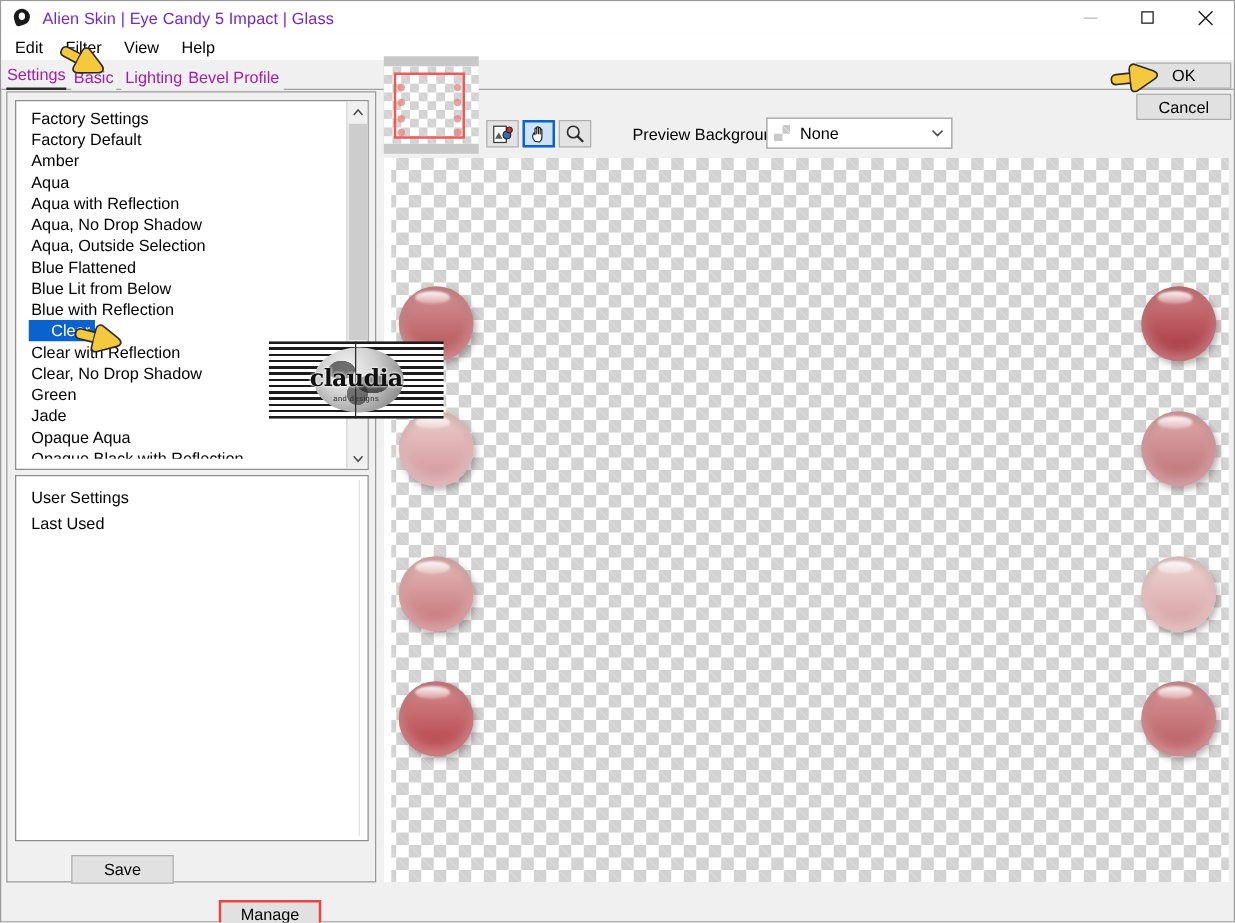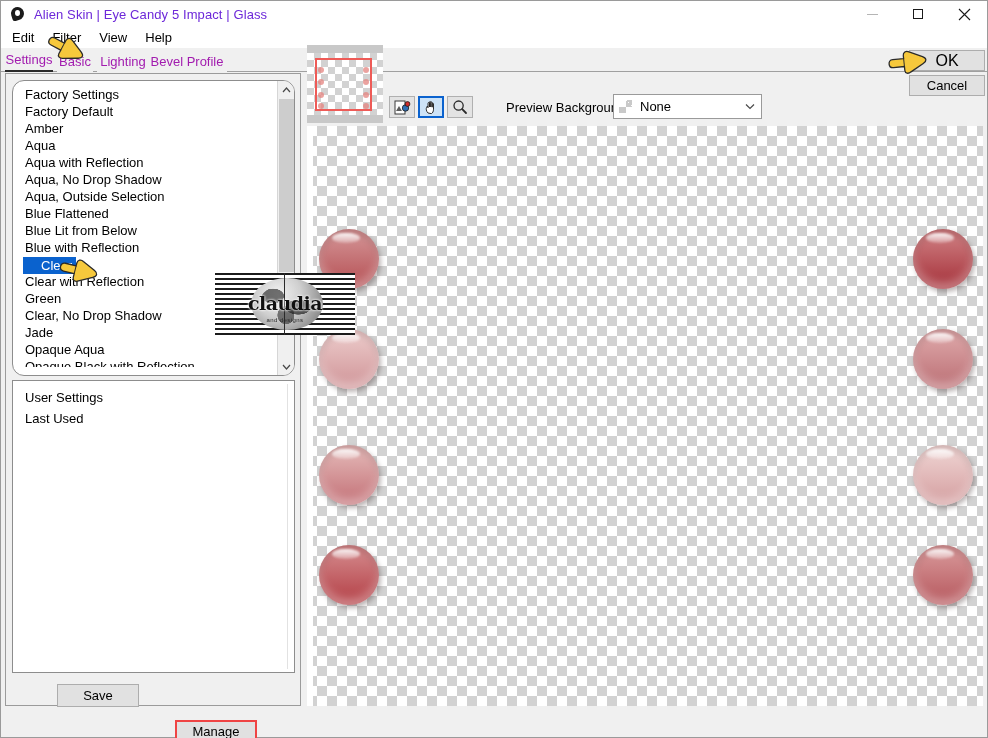--- a/index.html
+++ b/index.html
@@ -88,21 +88,21 @@
   .leftpanel{
     position:absolute;left:4px;top:72px;width:296px;height:633px;
     background:#f0f0f0;
     border:1px solid #9b9b9b;
     box-sizing:border-box;
   }
   .listbox{
     position:absolute;background:#ffffff;border:1px solid #8d8d8d;
     box-sizing:border-box;overflow:hidden;
   }
-  #factory-list{left:6px;top:6px;width:283px;height:296px;border-radius:12px;}
+  #factory-list{left:6px;top:6px;width:283px;height:296px;}
   #user-list{left:6px;top:306px;width:283px;height:293px;}
   .list-inner{position:absolute;left:0;top:0;right:0;bottom:0;overflow:hidden;}
   .list-item{
     font-size:13px;color:#000;height:17px;line-height:17px;
     padding-left:12px;white-space:nowrap;
   }
   .list-item.selected{
     background:#0a62ce;color:#ffffff;display:inline-block;
     padding-left:18px;padding-right:4px;margin-left:10px;
   }
@@ -190,21 +190,21 @@
     border:1px solid #ffffff;box-sizing:border-box;
   }
   .combobox .cbtext{font-size:13px;color:#000;margin-left:7px;flex:1;}
   .combobox .cbarrow{
     width:22px;display:flex;align-items:center;justify-content:center;
     color:#4a4a4a;font-size:10px;
   }
 
   #ok-btn{
     position:absolute;left:908px;top:49px;width:76px;height:21px;
-    font-size:16px;
+    font-size:13px;
   }
   #cancel-btn{
     position:absolute;left:908px;top:74px;width:76px;height:21px;
     font-size:13px;
   }
 
   
   .preview{
     position:absolute;left:306px;top:125px;width:676px;height:580px;
     background-color:#ffffff;
@@ -362,24 +362,24 @@
             <div class="list-item">Blue Lit from Below</div>
           </div>
           <div class="li-wrap">
             <div class="list-item">Blue with Reflection</div>
           </div>
           <div class="li-wrap"><div class="list-item selected">Clear</div></div>
           <div class="li-wrap">
             <div class="list-item">Clear with Reflection</div>
           </div>
           <div class="li-wrap">
+            <div class="list-item">Clear, No Drop Shadow</div>
+          </div>
+          <div class="li-wrap">
             <div class="list-item">Green</div>
-          </div>
-          <div class="li-wrap">
-            <div class="list-item">Clear, No Drop Shadow</div>
           </div>
           <div class="li-wrap">
             <div class="list-item">Jade</div>
           </div>
           <div class="li-wrap">
             <div class="list-item">Opaque Aqua</div>
           </div>
           <div class="li-wrap" style="height: 9px; overflow: hidden;">
             <div class="list-item">Opaque Black with Reflection</div>
           </div>

